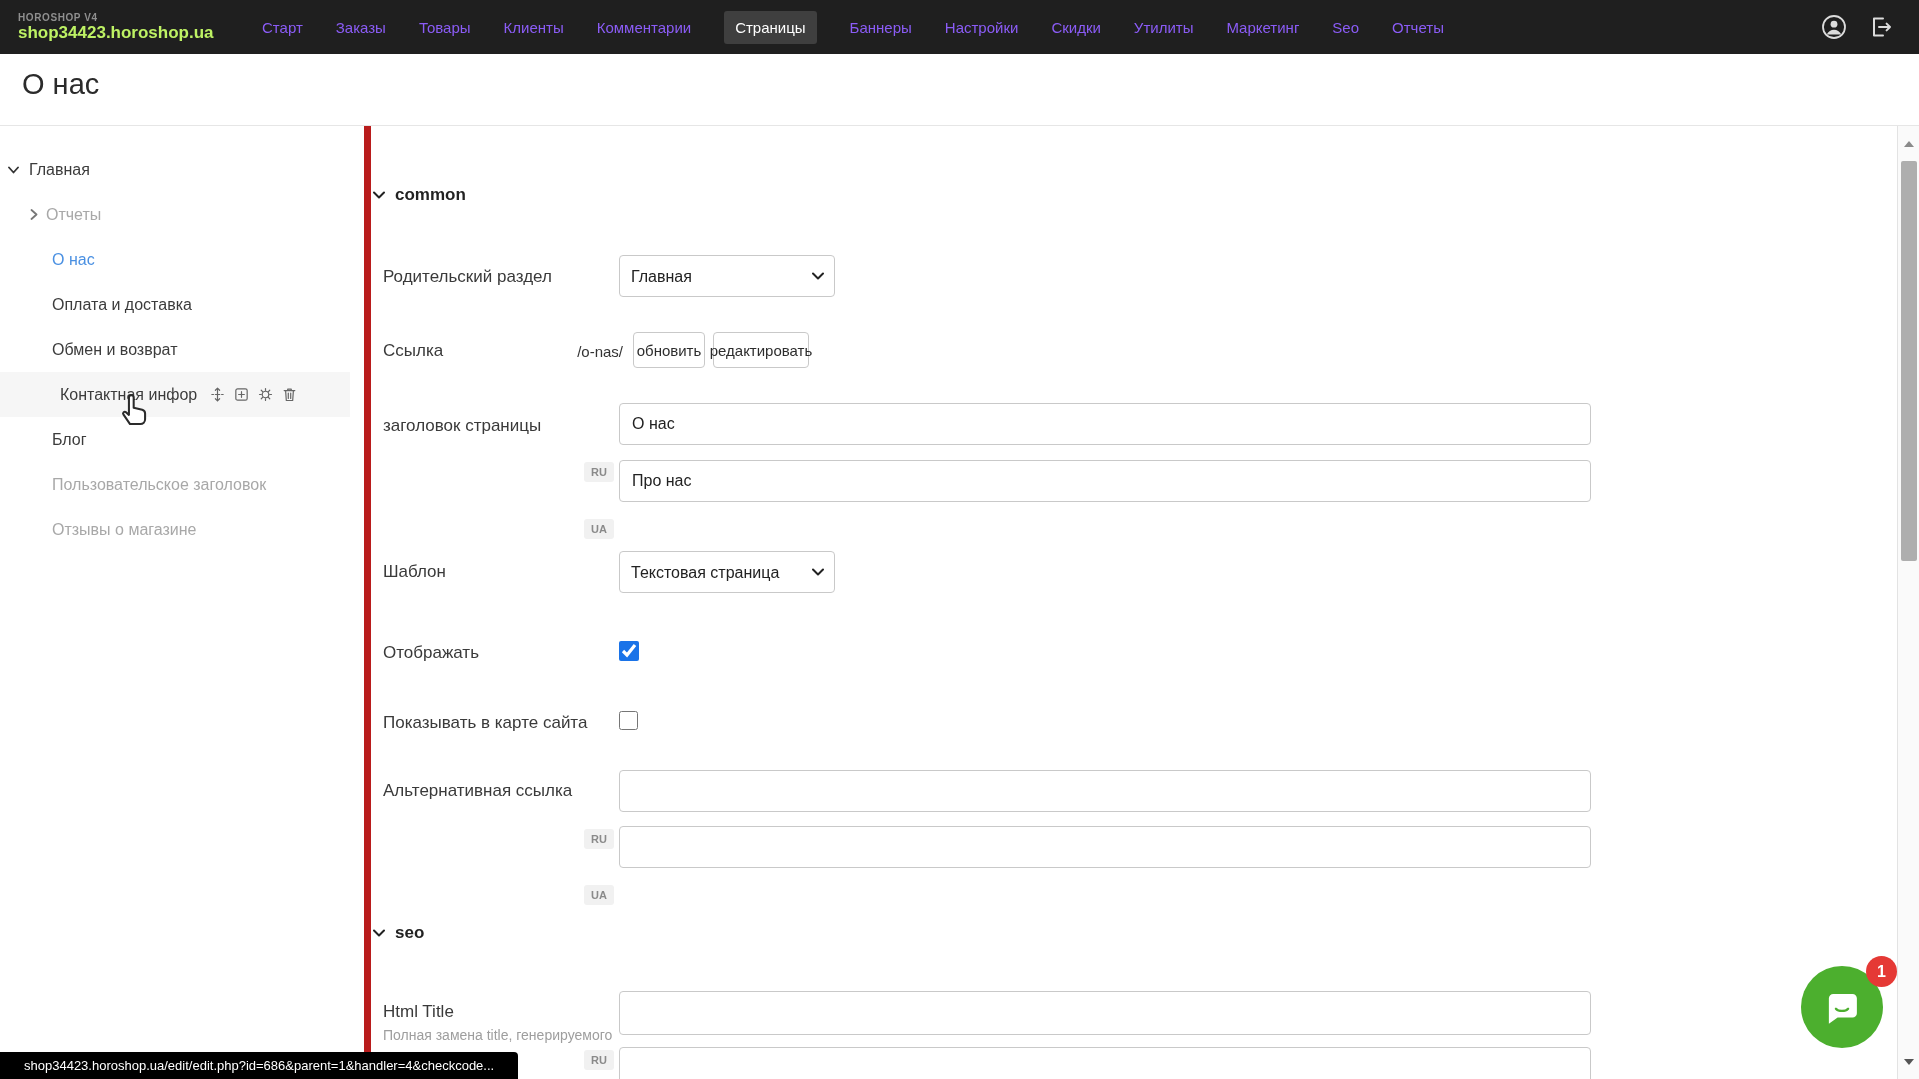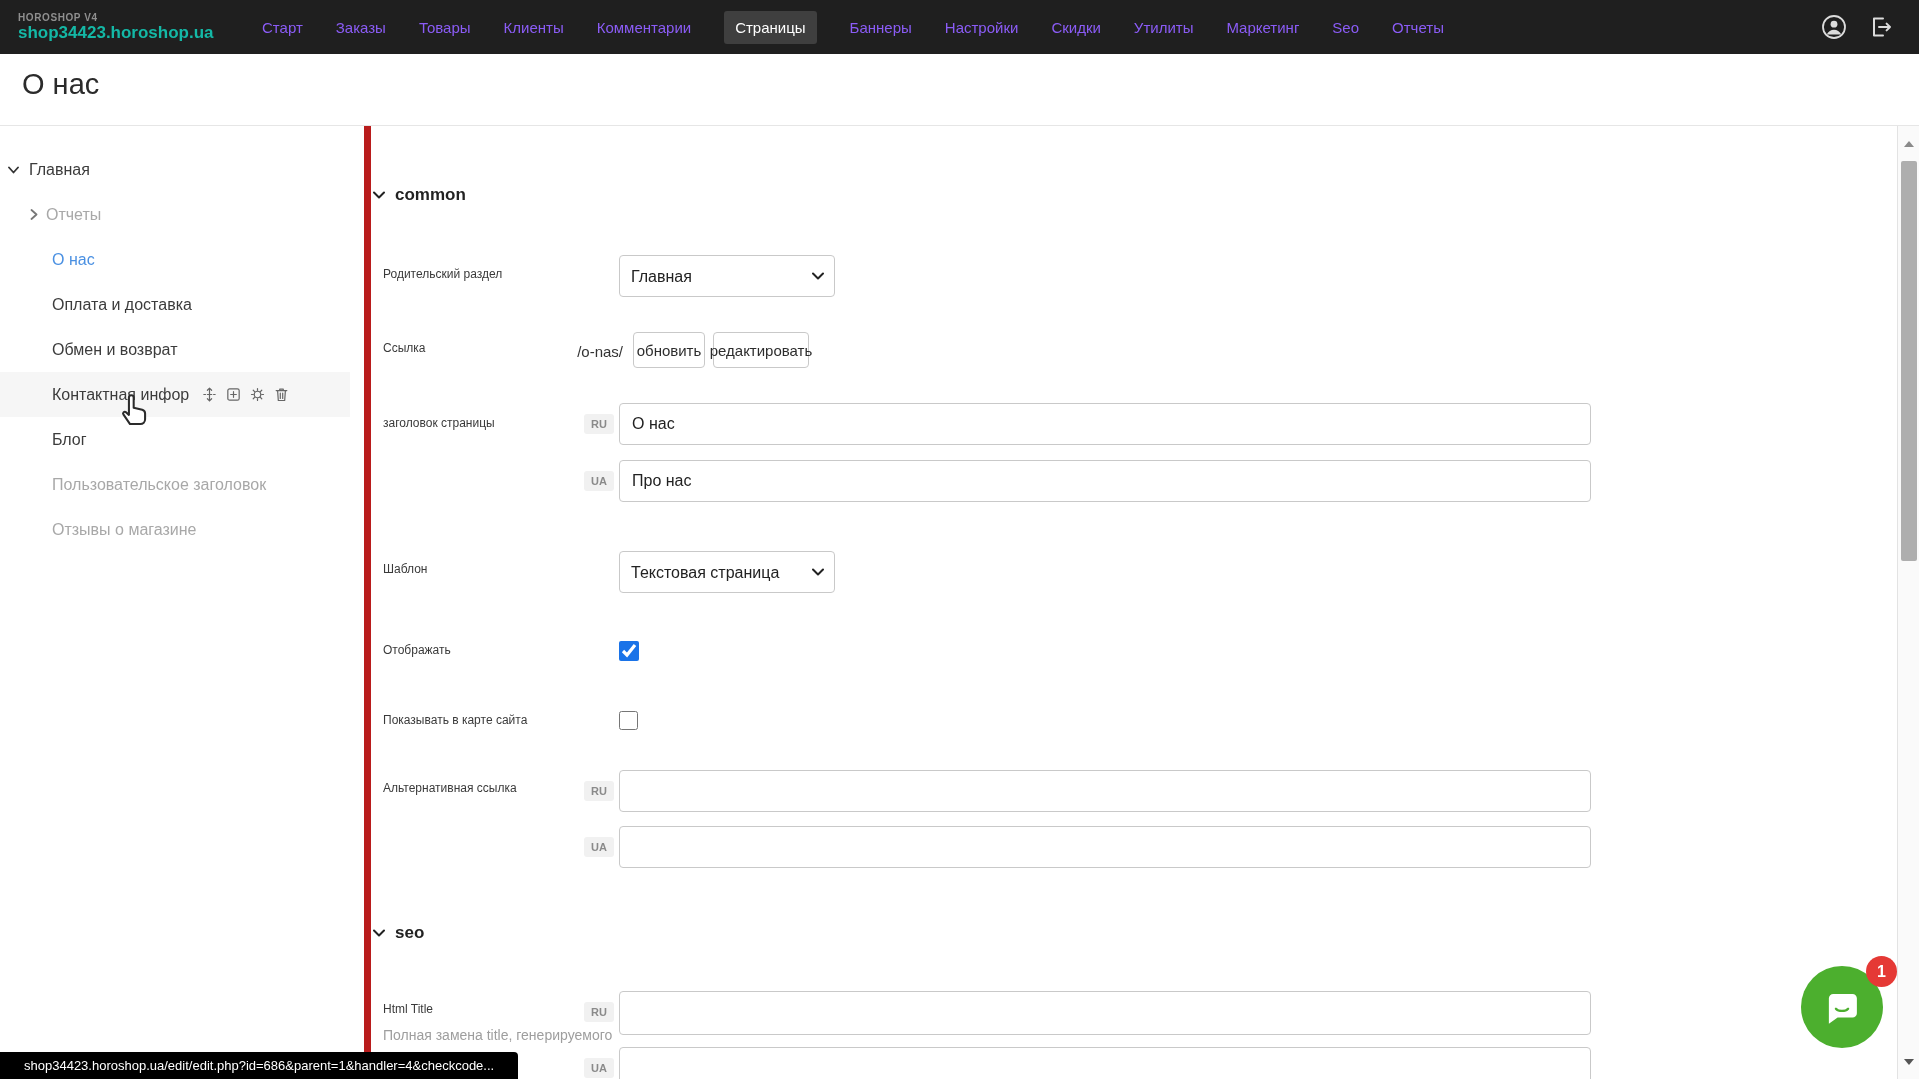--- a/index.html
+++ b/index.html
@@ -6,56 +6,56 @@
   body{
     width:1919px;height:1079px;position:relative;overflow:hidden;
     background:#fff;font-family:"Liberation Sans",sans-serif;
     -webkit-font-smoothing:antialiased;
   }
   
   .navbar{position:absolute;left:0;top:0;width:1919px;height:54px;background:#1f1f1f;
     display:flex;align-items:center;z-index:30;}
   .brand{padding-left:18px;cursor:pointer;min-width:200px;}
   .brand-top{font-size:10px;font-weight:bold;color:#8f8f8f;letter-spacing:.6px;line-height:11px;}
-  .brand-main{font-size:17px;font-weight:bold;color:#14b8a6;line-height:19px;}
+  .brand-main{font-size:17px;font-weight:bold;color:#bef264;line-height:19px;}
   .menu{display:flex;align-items:center;gap:33px;margin-left:44px;}
   .menu-item{font-size:15px;color:#8b5cf6;cursor:pointer;padding:8px 0;white-space:nowrap;}
   .menu-item.active{background:#3f3f3f;color:#fff;padding:8px 11px;border-radius:3px;}
   .nav-icons{margin-left:auto;display:flex;align-items:center;gap:20px;padding-right:26px;}
   .nav-ic{width:26px;height:26px;cursor:pointer;display:block;}
   
   .hdr{position:absolute;left:0;top:54px;width:1919px;height:71px;background:#fff;
     border-bottom:1px solid #e6e6e6;z-index:20;}
   .page-title{position:absolute;left:22px;top:14px;font-size:29px;color:#2b2b2b;}
   .btn{position:absolute;top:19px;height:45px;border-radius:4px;font-size:16px;font-weight:bold;
     display:flex;align-items:center;justify-content:center;cursor:pointer;box-sizing:border-box;
     font-family:"Liberation Sans",sans-serif;}
   .btn-blue{background:#3b7ac3;color:#fff;border:none;}
   .btn-white{background:#fff;color:#333;border:1px solid #c9c9c9;font-weight:normal;}
   
   .sidebar{position:absolute;left:0;top:125px;width:350px;height:954px;background:#fff;padding-top:22px;box-sizing:border-box;}
   .trow{height:45px;display:flex;align-items:center;font-size:16px;color:#3c3c3c;cursor:pointer;position:relative;}
   .trow.muted{color:#a8a8a8;}
   .trow.selected{color:#4a90e2;}
-  .trow.hovered{background:#f6f6f6;}
+  .trow.hovered{background:#f6f6f6;padding-left:8px;}
   .chev0{margin-left:8px;margin-right:10px;flex:0 0 auto;}
   .chev1{margin-left:30px;margin-right:8px;flex:0 0 auto;}
   .ind1{margin-left:52px;}
   .row-icons{display:flex;align-items:center;gap:7px;margin-left:12px;}
   .row-icons svg{width:17px;height:17px;display:block;cursor:pointer;}
   
   .main{position:absolute;left:364px;top:125px;width:1547px;height:1032px;background:#fff;
     border-left:7px solid #b91c1c;overflow:hidden;box-sizing:border-box;}
   .sechead{position:absolute;display:flex;align-items:center;gap:10px;font-size:17px;font-weight:bold;color:#222;cursor:pointer;}
-  .flabel{position:absolute;font-size:12px;color:#3a3a3a;}
+  .flabel{position:absolute;font-size:17px;color:#3a3a3a;}
   .hint{position:absolute;font-size:14px;color:#9e9e9e;}
   .txt{position:absolute;width:972px;height:42px;border:1px solid #c9c9c9;border-radius:4px;
     padding:0 12px;font-size:16px;color:#222;box-sizing:border-box;font-family:"Liberation Sans",sans-serif;background:#fff;}
   .lang{position:absolute;width:30px;height:20px;line-height:20px;text-align:center;font-size:11px;
-    font-weight:bold;color:#8a8a8a;background:#f1f1f1;border-radius:3px;}
+    font-weight:bold;color:#8a8a8a;background:#f1f1f1;border-radius:3px;margin-top:48px;}
   .selwrap{position:absolute;width:216px;height:42px;}
   .selwrap select{width:100%;height:100%;appearance:none;-webkit-appearance:none;border:1px solid #c9c9c9;
     border-radius:4px;padding:0 30px 0 11px;font-size:16px;color:#222;background:#fff;
     font-family:"Liberation Sans",sans-serif;cursor:pointer;}
   .selwrap svg{position:absolute;right:11px;top:17px;pointer-events:none;}
   .wbtn{position:absolute;height:36px;background:#fff;border:1px solid #c9c9c9;border-radius:4px;
     font-size:15px;color:#2d2d2d;display:flex;align-items:center;justify-content:center;cursor:pointer;
     font-family:"Liberation Sans",sans-serif;box-sizing:border-box;}
   .linkpath{position:absolute;font-size:15px;color:#333;}
   .cb{position:absolute;width:20px;height:20px;accent-color:#1a73e8;margin:0;cursor:pointer;}

